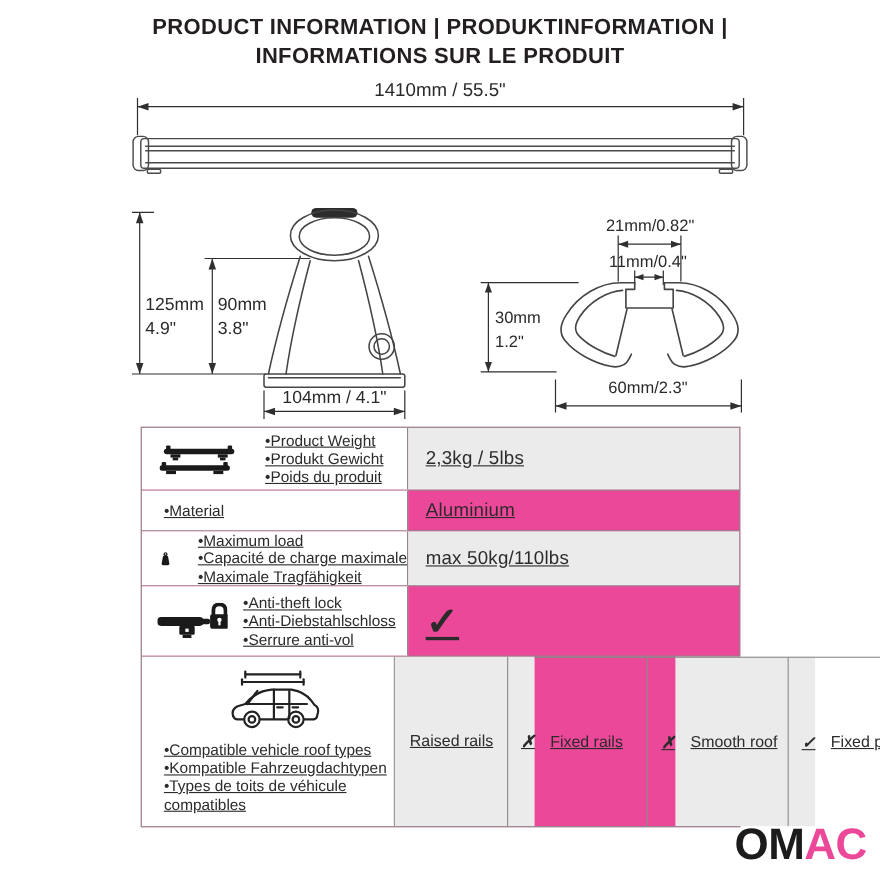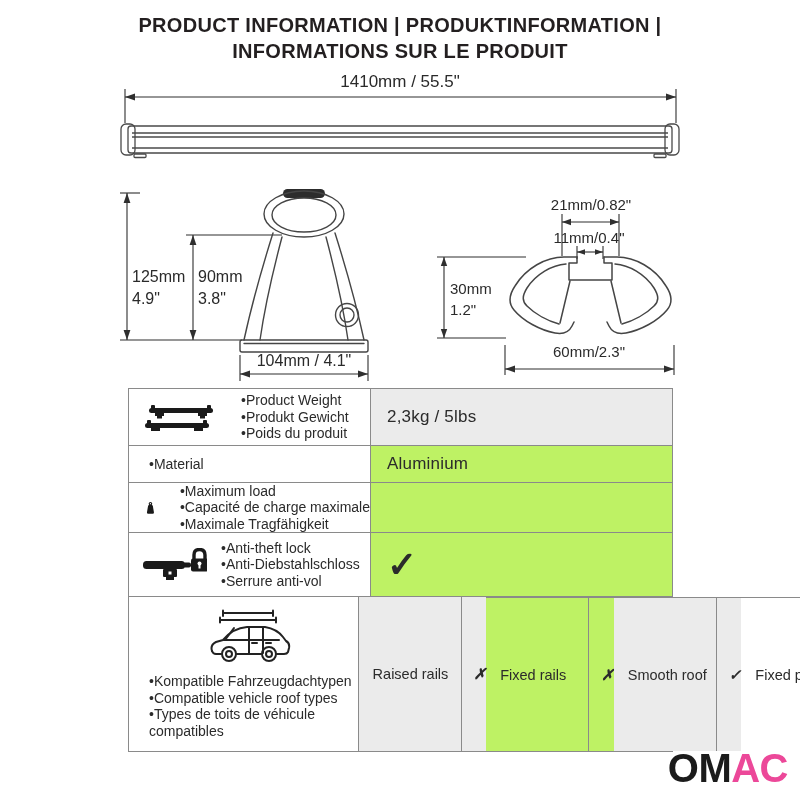--- a/index.html
+++ b/index.html
@@ -12,21 +12,21 @@
     font-size:20px;font-weight:800;line-height:26px;letter-spacing:.3px;color:#231f20;
   }
   .drawing{position:absolute;}
   svg text{font-family:"Liberation Sans",sans-serif;fill:#2a2a2a;font-weight:500;}
   .dim-t{font-size:16px;}
   .dim-s{font-size:15px;}
   .dim-b{font-size:17px;}
   
   .spec-table{
     position:absolute;left:128px;top:388px;width:543px;
-    border:1px solid #8a8a8a;font-size:14px;color:#2b2b2b;background:#bef264;
+    border:1px solid #8a8a8a;font-size:14px;color:#2b2b2b;background:#ec4899;text-decoration:underline;
   }
   .t-row{display:flex;border-top:1px solid #8a8a8a;}
   .t-row:first-child{border-top:none;}
   .cell-label{
     width:242px;box-sizing:border-box;border-right:1px solid #8a8a8a;
     display:flex;align-items:center;background:#fff;
   }
   .lines div{line-height:16.5px;white-space:nowrap;}
   .cell-value{
     flex:1;display:flex;align-items:center;padding-left:16px;
@@ -210,20 +210,21 @@
         <circle cx="17" cy="6" r="5.5" fill="#1a1a1a"></circle>
         <circle cx="17" cy="5.5" r="2" fill="#ffffff"></circle>
         <path d="M6,33 Q6,37 10,37 L24,37 Q28,37 28,33 L24.5,13 Q24,10 21,10 L13,10 Q10,10 9.5,13 Z" fill="#1a1a1a"></path>
       </svg>
       <div class="lines">
         <div>•Maximum load</div>
         <div>•Capacité de charge maximale</div>
         <div>•Maximale Tragfähigkeit</div>
       </div>
     </div>
+    <div class="cell-value shade">max 50kg/110lbs</div>
   </div>
 
   <div class="t-row" style="height:63px">
     <div class="cell-label" style="padding-left:14px;gap:14px">
       <svg width="64" height="34" viewBox="0 0 64 34">
         <g fill="#1a1a1a">
           <rect x="0" y="13" width="42" height="8" rx="3.5"></rect>
           <rect x="40" y="14.5" width="8" height="5" rx="2"></rect>
           <rect x="20" y="21" width="14" height="8" rx="1"></rect>
           <rect x="23" y="29" width="8" height="3"></rect>
@@ -264,22 +265,22 @@
             <line x1="45" y1="34" x2="50" y2="34"></line>
             <line x1="59" y1="34" x2="64" y2="34"></line>
             <circle cx="22" cy="45" r="7"></circle>
               <circle cx="22" cy="45" r="3"></circle>
             <circle cx="62" cy="45" r="7"></circle>
               <circle cx="62" cy="45" r="3"></circle>
           </g>
         </svg>
       </div>
       <div class="lines" style="white-space:normal">
+        <div>•Compatible vehicle roof types</div>
         <div>•Kompatible Fahrzeugdachtypen</div>
-        <div>•Compatible vehicle roof types</div>
         <div style="white-space:normal">•Types de toits de véhicule compatibles</div>
       </div>
     </div>
     <div class="cell-subtable">
       <div class="sub-row shade">
         <div class="sub-label">Raised rails</div>
         <div class="sub-value">✗</div>
       </div>
       <div class="sub-row">
         <div class="sub-label">Fixed rails</div>

